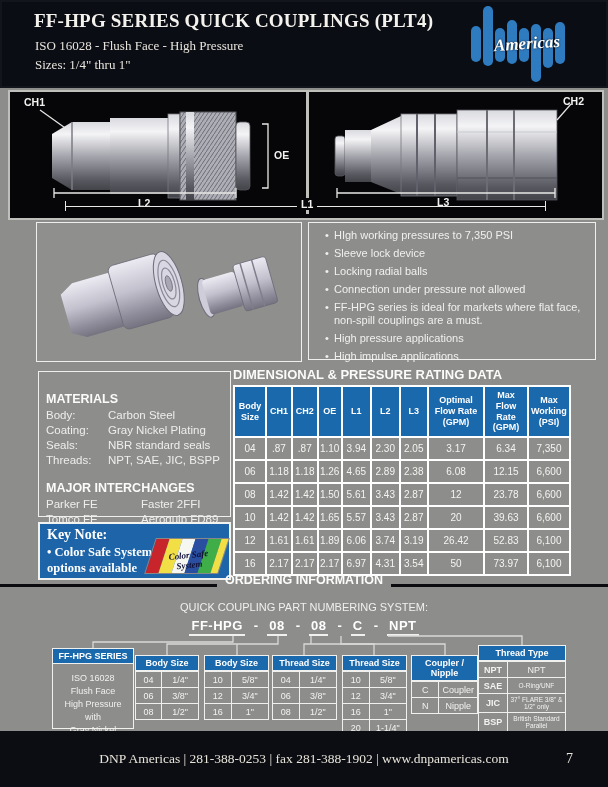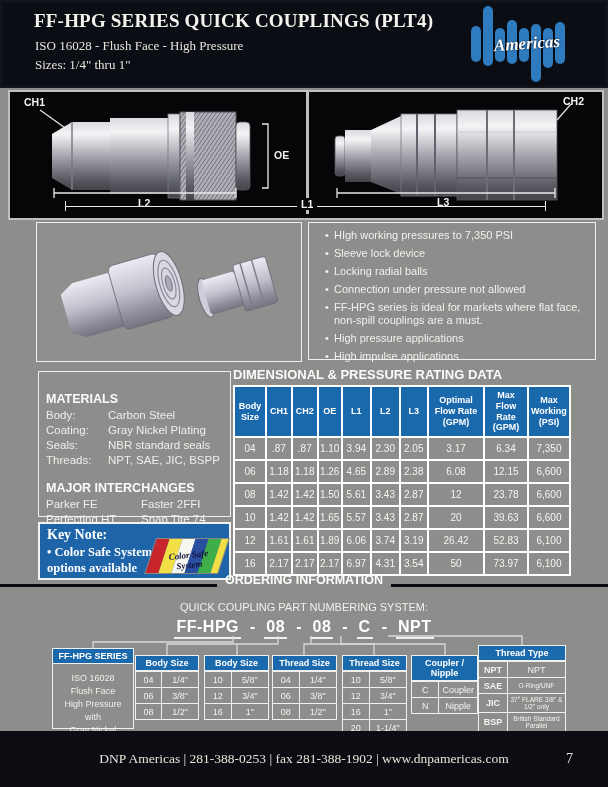--- a/index.html
+++ b/index.html
@@ -67,21 +67,21 @@
   table.dim th:nth-child(7){width:8.3%}table.dim th:nth-child(8){width:17.5%}
   table.dim th:nth-child(9){width:13.4%}table.dim th:nth-child(10){width:12.8%}
   .units-note{position:absolute;left:233px;top:560px;width:338px;text-align:right;color:#f2f2f0;font-size:10.5px;}
   
   .rule-row{position:absolute;left:0;top:573px;width:608px;display:flex;align-items:flex-end;}
   .rule-row .rule{flex:1;height:3.5px;background:#0c0c10;}
   .rule-row .ttl{color:#fbfbf9;font-weight:bold;font-size:12.5px;padding:0 8px;}
   .ordering{position:absolute;left:0;top:598px;width:608px;height:133px;}
   .ord-sub{position:absolute;left:0;top:3px;width:100%;text-align:center;color:#f0f0ee;font-size:11px;}
   .partnum{position:absolute;left:0;top:20px;width:100%;display:flex;justify-content:center;
-       gap:9px;color:#fff;font-weight:bold;font-size:16px;}
+       gap:9px;color:#fff;font-weight:bold;font-size:13px;}
   .partnum .tok{border-bottom:2px solid #f0f0ee;padding:0 2px 1px 2px;letter-spacing:.5px;}
   .connectors{position:absolute;left:0;top:0;width:608px;height:133px;}
   .ot{position:absolute;}
   .ot-head{background:#1b69ad;color:#fff;font-weight:bold;font-size:9px;text-align:center;
        border:1.5px solid #f0f0ee;padding:2px 0;}
   .ot table{border-collapse:collapse;width:100%;table-layout:fixed;}
   .ot td{border:1.5px solid #f0f0ee;color:#f2f2f0;font-size:9px;text-align:center;padding:2px 0;height:11px;}
   .ot td:first-child{width:40%;}
   .ot.tt td:first-child{width:32%;font-weight:bold;}
   .ot.tt td:last-child{font-size:6.5px;}
@@ -241,20 +241,24 @@
       </table>
     <div class="inter-wrap">
       <div class="sect-title">MAJOR INTERCHANGES</div>
       <table class="plain inter">
           <tbody>
             <tr>
               <td>Parker FE</td>
               <td>Faster 2FFI</td>
             </tr>
             <tr>
+              <td>Tomco FE</td>
+              <td>Aeroquip FD89</td>
+            </tr>
+            <tr>
               <td>Perfecting HT</td>
               <td>Snap Tite 74</td>
             </tr>
             <tr>
               <td>Stucchi A &amp; FIRG</td>
               <td></td>
             </tr>
           </tbody>
         </table>
     </div>

